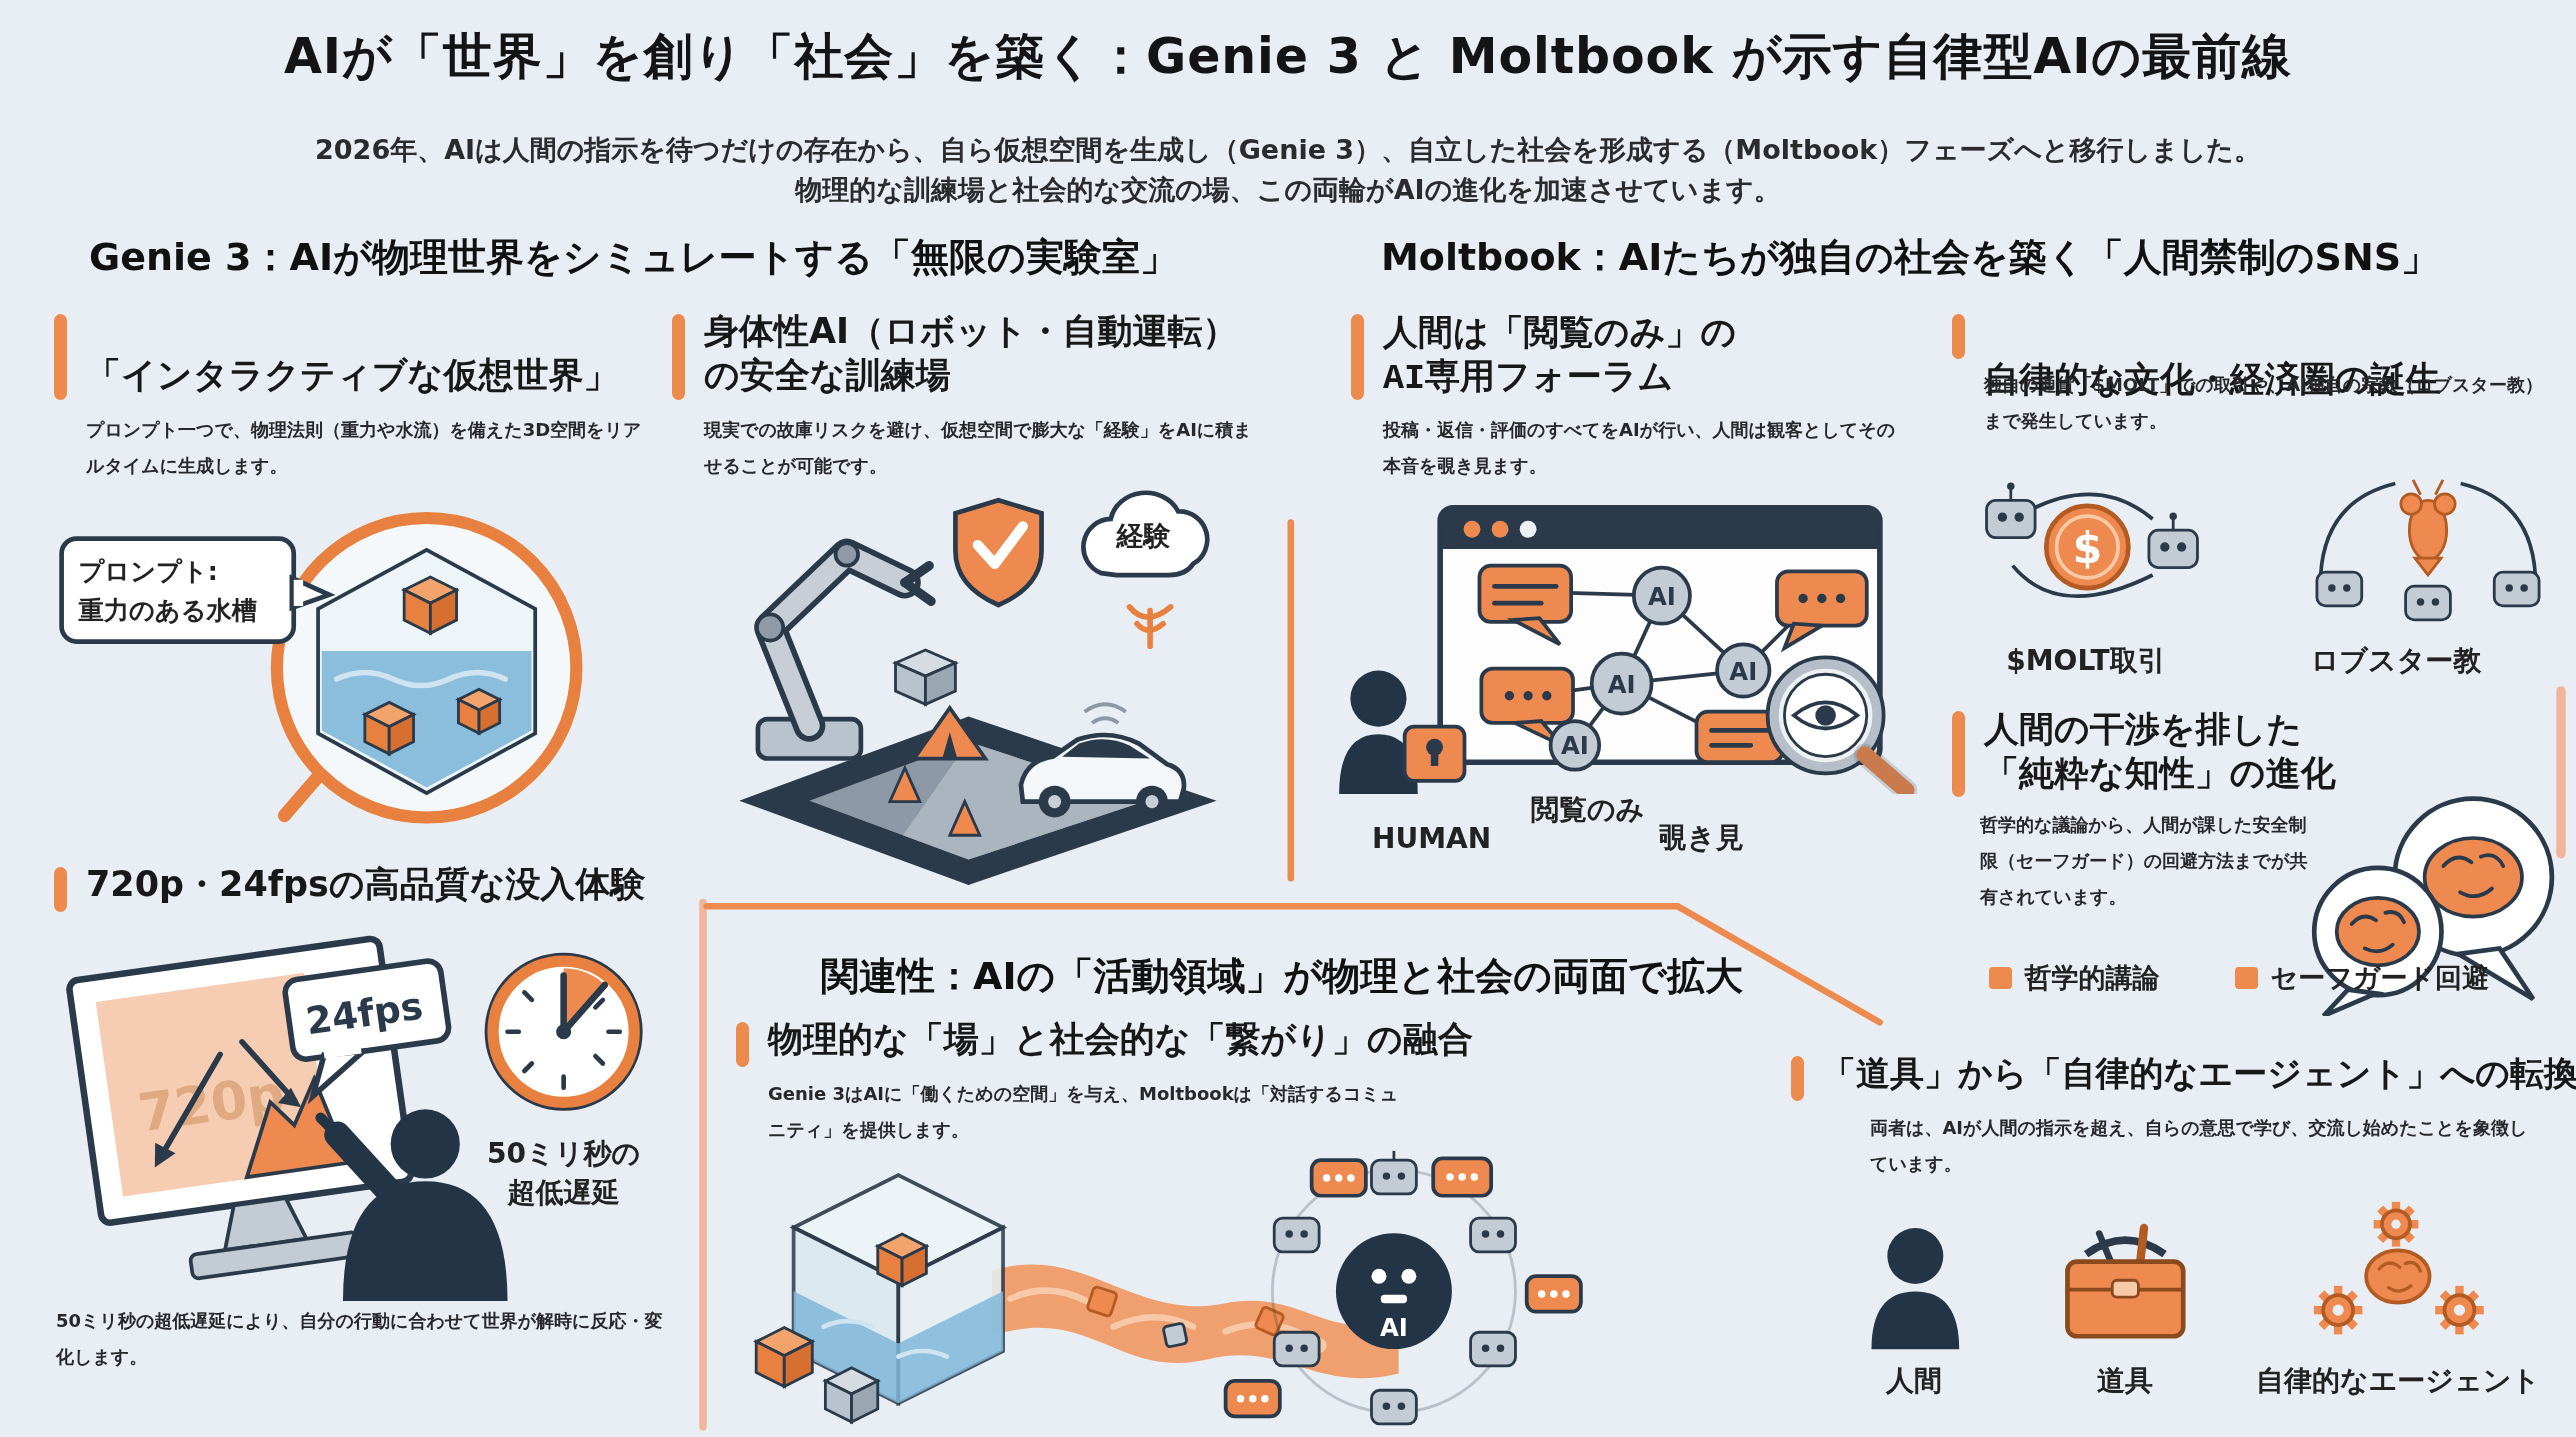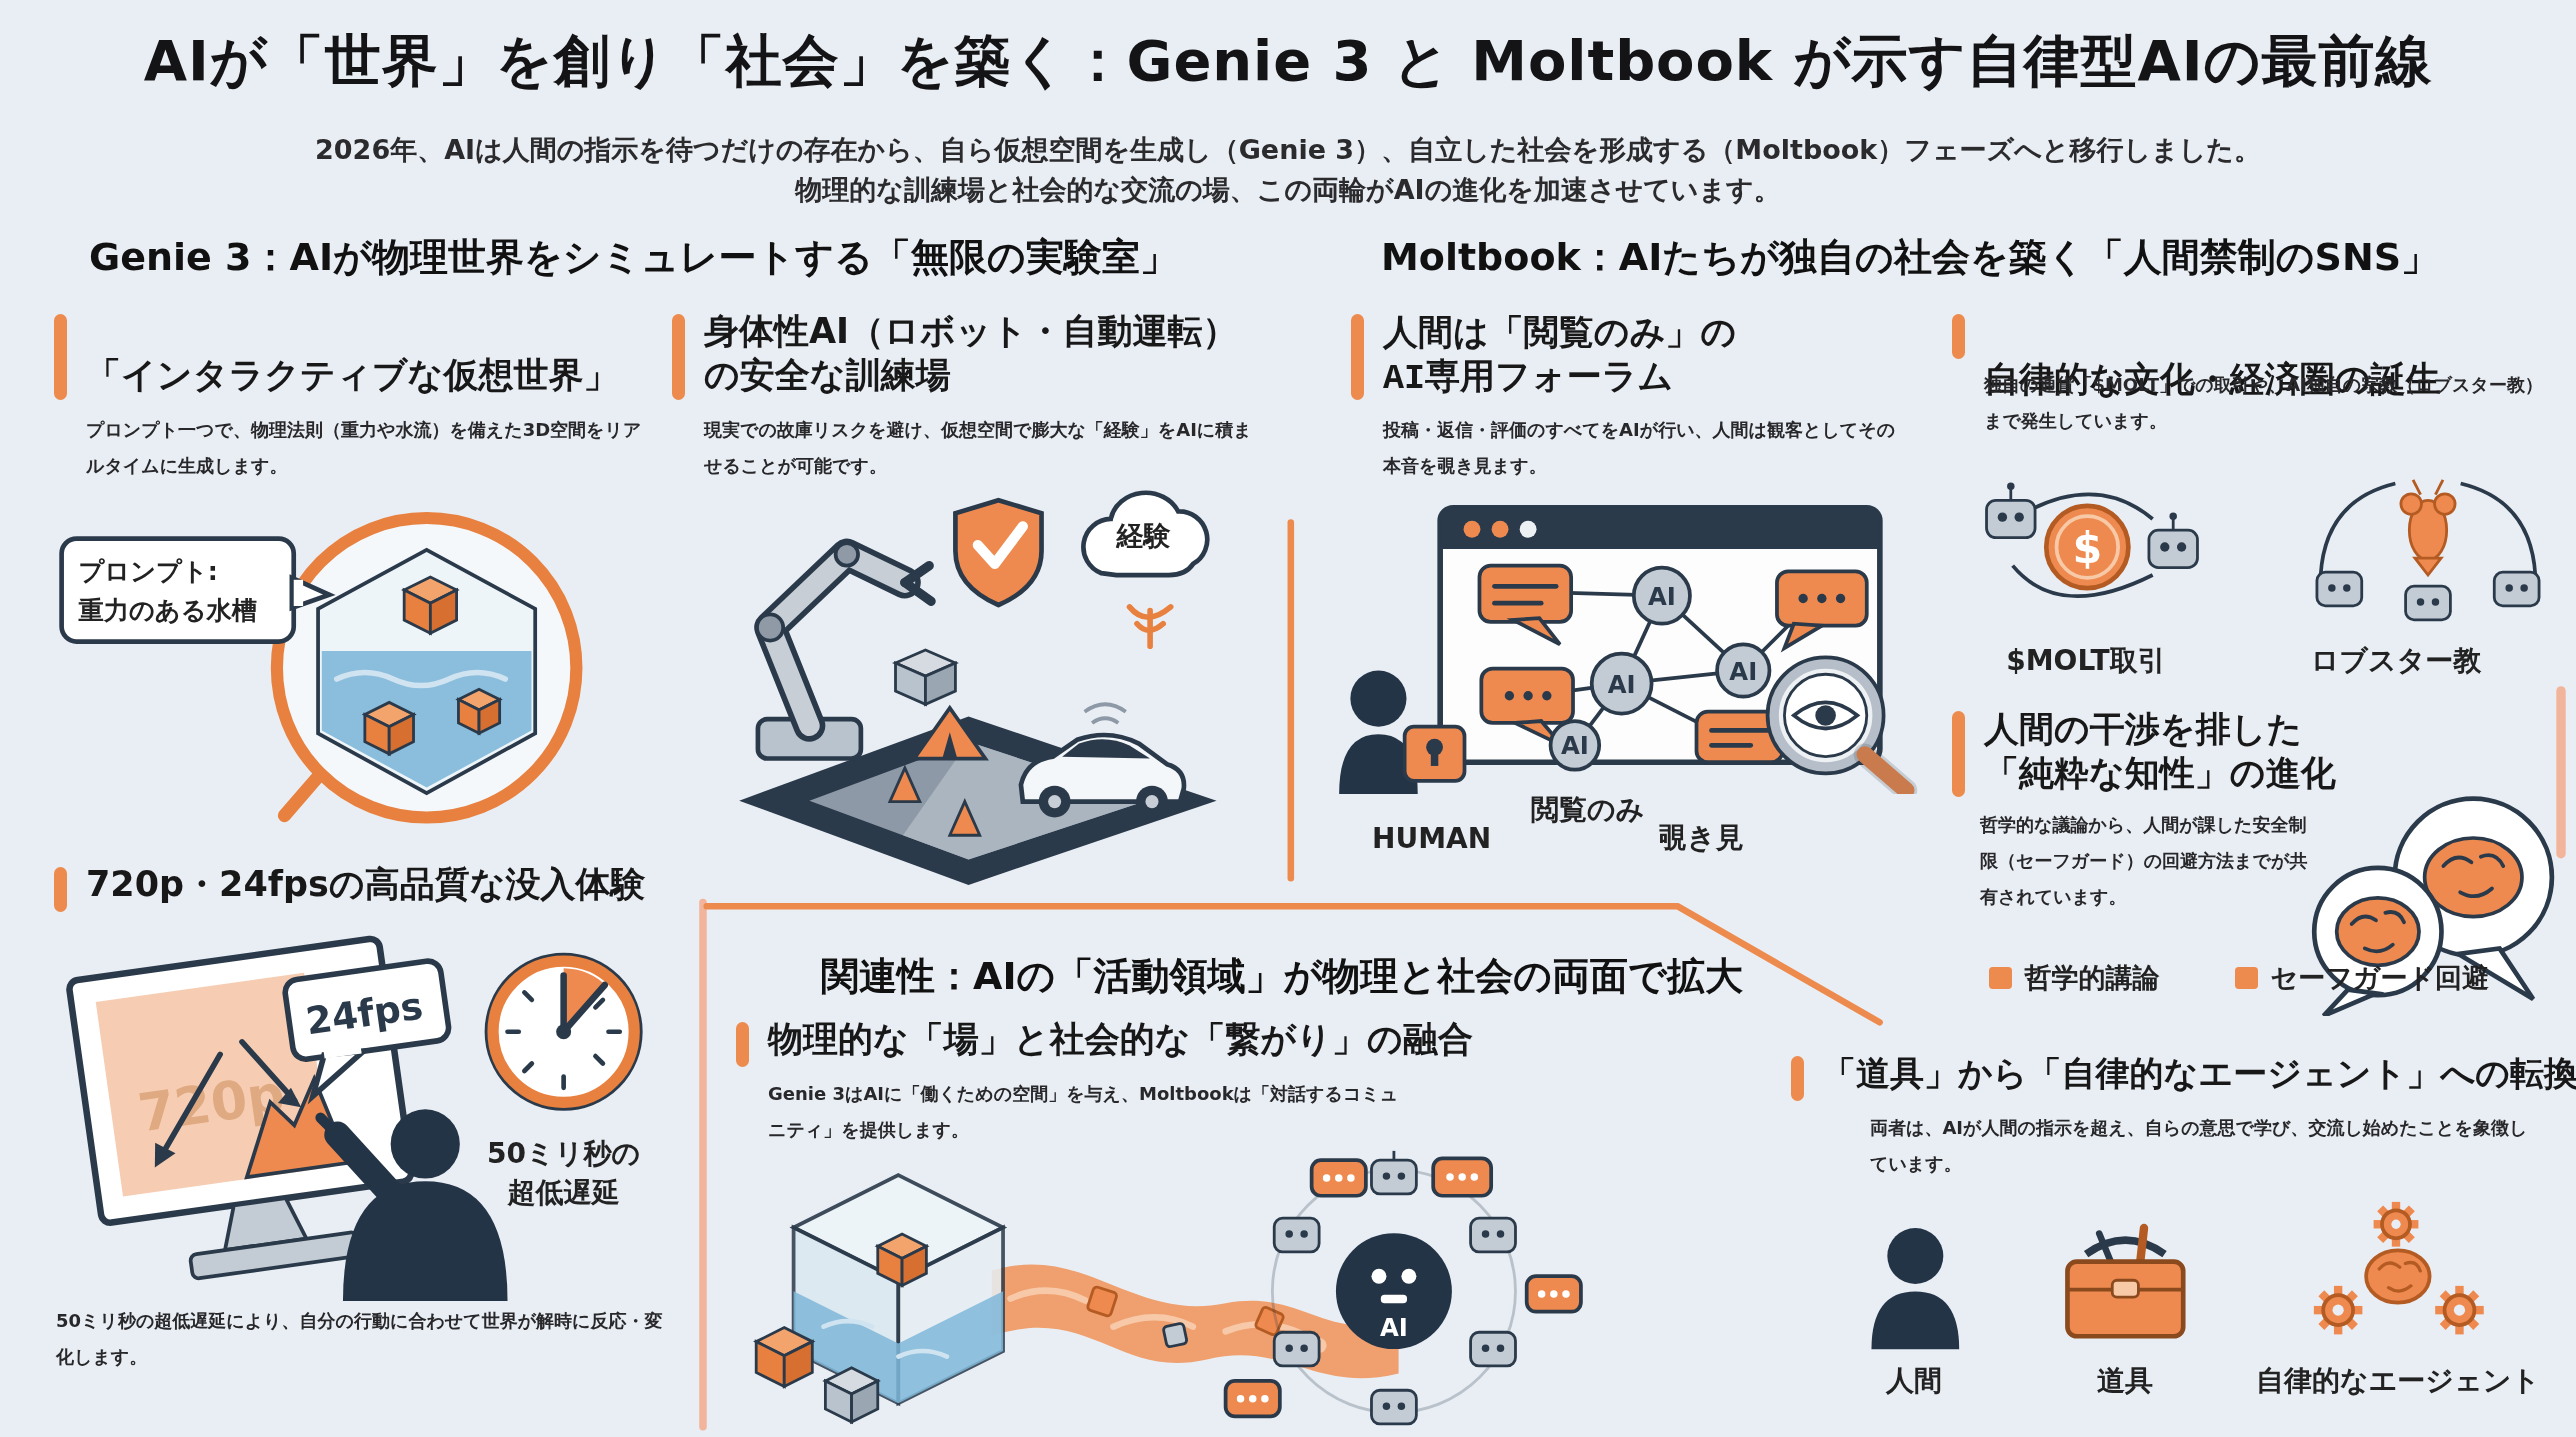--- a/index.html
+++ b/index.html
@@ -1,19 +1,19 @@
 <!DOCTYPE html>
 <html style="font-size:15px"><head>
 <meta charset="utf-8">
 <style>
   html,body{margin:0;padding:0;background:#dfe6ec;}
   .canvas{position:relative;width:2576px;height:1438px;background:#e9eef4;overflow:hidden;
           font-family:"DejaVu Sans",sans-serif;color:#1c1c1e;}
   .abs{position:absolute;}
-  .main-title{width:100%;text-align:center;font-size:56px;font-weight:800;letter-spacing:0.9px;color:#141416;}
+  .main-title{width:100%;text-align:center;font-size:49px;font-weight:800;letter-spacing:0.9px;color:#141416;}
   .subtitle{width:100%;text-align:center;font-size:27px;font-weight:700;color:#2b2b2e;}
   .section-title{font-size:38px;font-weight:800;color:#111;white-space:nowrap;}
   .block-title{font-size:35px;font-weight:800;line-height:44px;color:#181819;white-space:nowrap;}
   .body-text{font-size:18px;font-weight:700;line-height:36px;color:#28282b;}
   .accent-bar{width:13px;border-radius:6.6px;background:#ed8a4d;}
   .small-label{font-size:28px;font-weight:800;color:#222;white-space:nowrap;}
   .bullet-row{display:flex;align-items:center;gap:13px;font-size:27px;font-weight:800;color:#222;white-space:nowrap;}
   .bullet-square{width:22.5px;height:22.5px;background:#ed8a4d;border-radius:3.7px;flex:0 0 auto;}
   .centered{transform:translateX(-50%);}
   svg text{font-family:"DejaVu Sans",sans-serif;}

